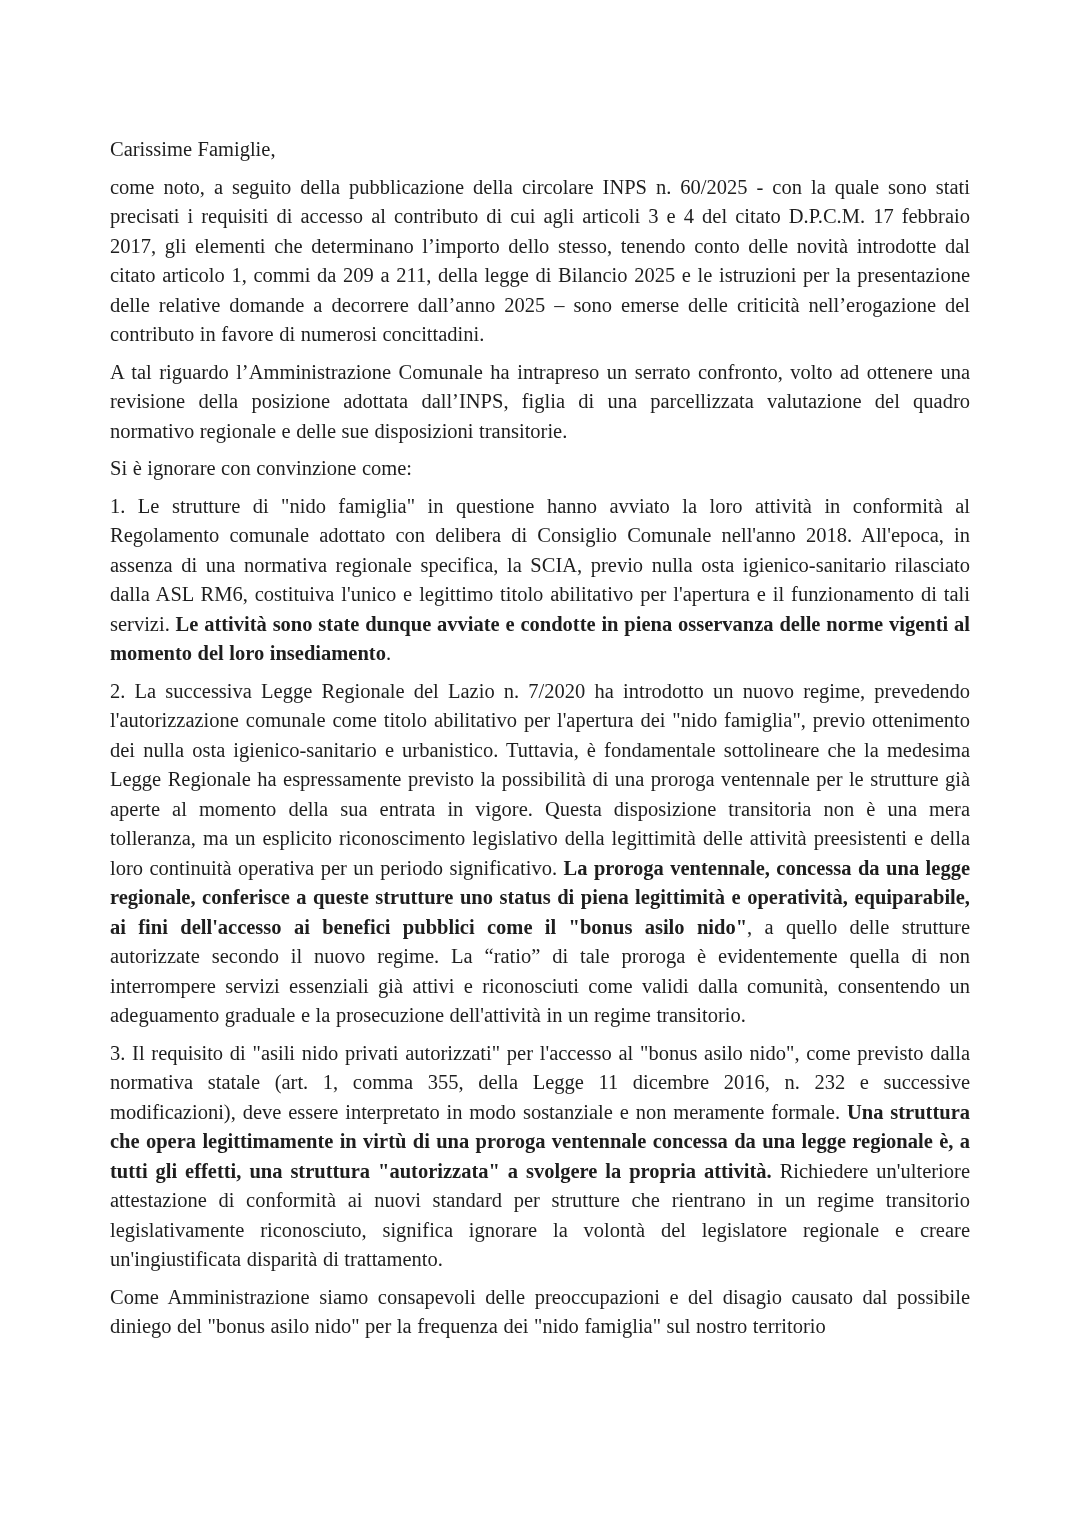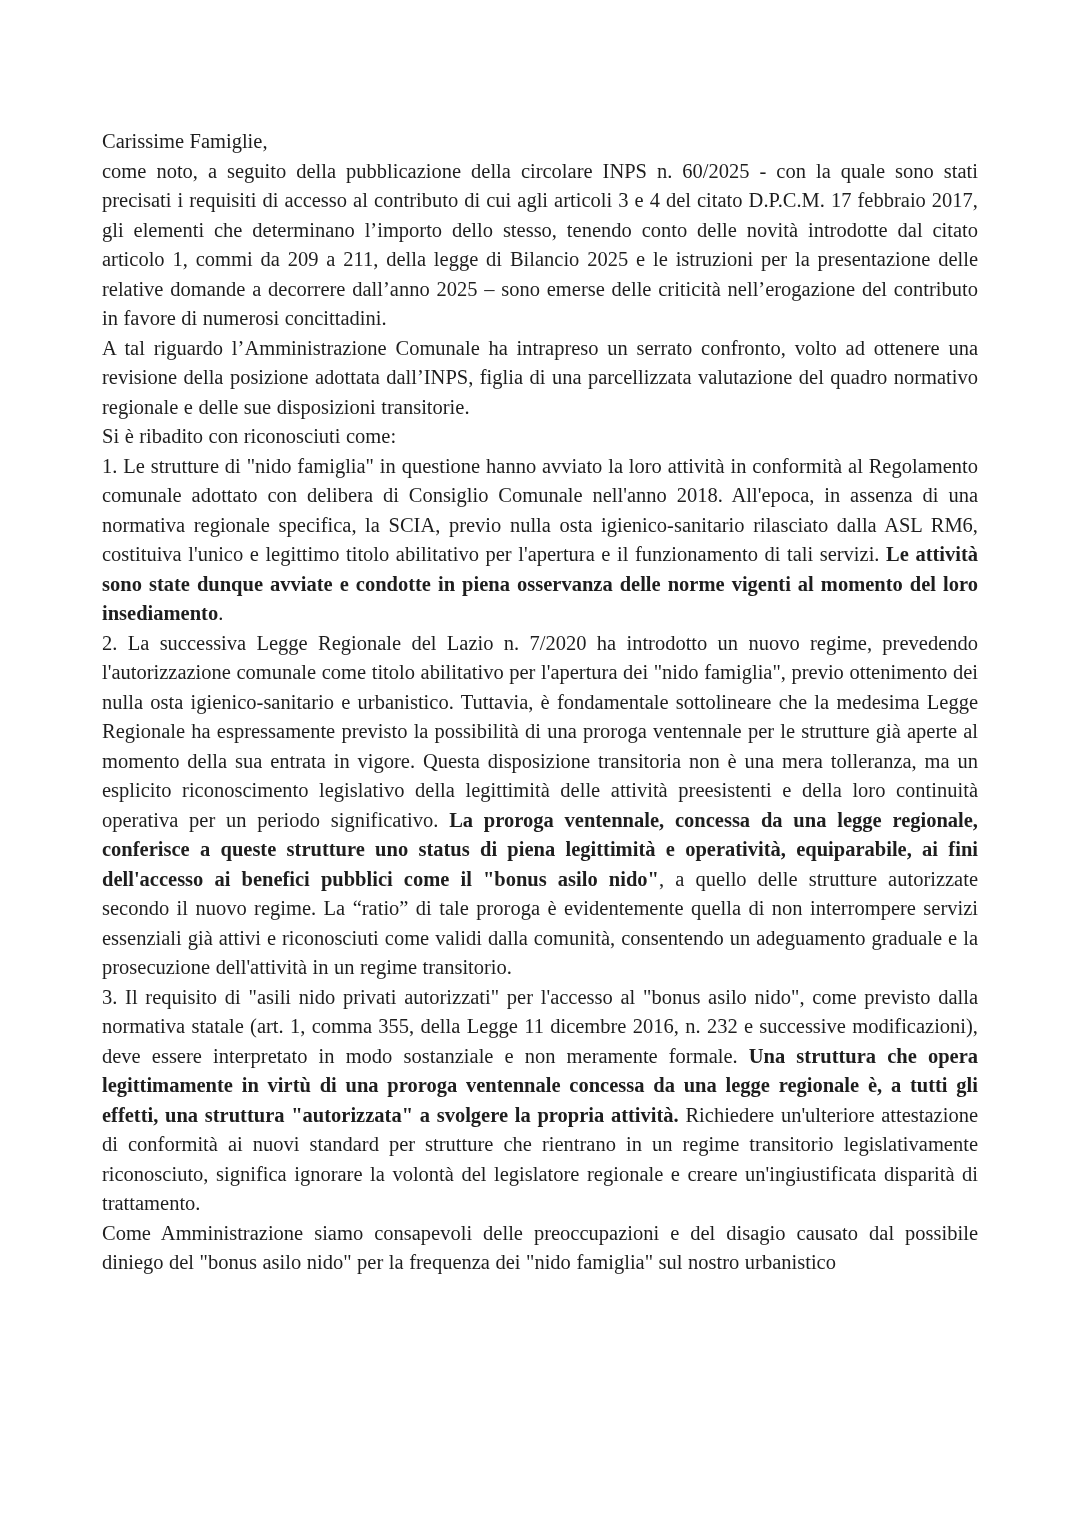--- a/index.html
+++ b/index.html
@@ -13,40 +13,40 @@
     height: 1528px;
     background: #ffffff;
     box-sizing: border-box;
     padding: 127px 102px 0 102px;
     overflow: hidden;
   }
   .letter-body {
     width: 876px;
   }
   .para {
-    margin: 0;
+    margin: 8px;
     padding: 0;
     text-align: justify;
     font-family: "Liberation Serif", serif;
     font-size: 20.5px;
     line-height: 29.5px;
     color: #1e1e1e;
     word-spacing: 0.02em;
   }
   .run { font-weight: 400; }
   .run.bold { font-weight: 700; }
 </style>
 </head>
 <body>
 
 <div class="page">
   <section class="letter-body">
 
   <p class="para"><span class="run">Carissime Famiglie,</span></p>
       <p class="para"><span class="run">come noto, a seguito della pubblicazione della circolare INPS n. 60/2025 - con la quale sono stati precisati i requisiti di accesso al contributo di cui agli articoli 3 e 4 del citato D.P.C.M. 17 febbraio 2017, gli elementi che determinano l’importo dello stesso, tenendo conto delle novità introdotte dal citato articolo 1, commi da 209 a 211, della legge di Bilancio 2025 e le istruzioni per la presentazione delle relative domande a decorrere dall’anno 2025 – sono emerse delle criticità nell’erogazione del contributo in favore di numerosi concittadini.</span></p>
       <p class="para"><span class="run">A tal riguardo l’Amministrazione Comunale ha intrapreso un serrato confronto, volto ad ottenere una revisione della posizione adottata dall’INPS, figlia di una parcellizzata valutazione del quadro normativo regionale e delle sue disposizioni transitorie.</span></p>
-      <p class="para"><span class="run">Si è ribadito con riconosciuti come:</span></p>
+      <p class="para"><span class="run">Si è ignorare con convinzione come:</span></p>
       <p class="para"><span class="run">1. Le strutture di "nido famiglia" in questione hanno avviato la loro attività in conformità al Regolamento comunale adottato con delibera di Consiglio Comunale nell'anno 2018. All'epoca, in assenza di una normativa regionale specifica, la SCIA, previo nulla osta igienico-sanitario rilasciato dalla ASL RM6, costituiva l'unico e legittimo titolo abilitativo per l'apertura e il funzionamento di tali servizi. </span><span class="run bold">Le attività sono state dunque avviate e condotte in piena osservanza delle norme vigenti al momento del loro insediamento</span><span class="run">.</span></p>
       <p class="para"><span class="run">2.  La successiva Legge Regionale del Lazio n. 7/2020 ha introdotto un nuovo regime, prevedendo l'autorizzazione comunale come titolo abilitativo per l'apertura dei "nido famiglia", previo ottenimento dei nulla osta igienico-sanitario e urbanistico. Tuttavia, è fondamentale sottolineare che la medesima Legge Regionale ha espressamente previsto la possibilità di una proroga ventennale per le strutture già aperte al momento della sua entrata in vigore. Questa disposizione transitoria non è una mera tolleranza, ma un esplicito riconoscimento legislativo della legittimità delle attività preesistenti e della loro continuità operativa per un periodo significativo. </span><span class="run bold">La proroga ventennale, concessa da una legge regionale, conferisce a queste strutture uno status di piena legittimità e operatività, equiparabile, ai fini dell'accesso ai benefici pubblici come il "bonus asilo nido"</span><span class="run">, a quello delle strutture autorizzate secondo il nuovo regime. La “ratio” di tale proroga è evidentemente quella di non interrompere servizi essenziali già attivi e riconosciuti come validi dalla comunità, consentendo un adeguamento graduale e la prosecuzione dell'attività in un regime transitorio.</span></p>
       <p class="para"><span class="run">3. Il requisito di "asili nido privati autorizzati" per l'accesso al "bonus asilo nido", come previsto dalla normativa statale (art. 1, comma 355, della Legge 11 dicembre 2016, n. 232 e successive modificazioni), deve essere interpretato in modo sostanziale e non meramente formale. </span><span class="run bold">Una struttura che opera legittimamente in virtù di una proroga ventennale concessa da una legge regionale è, a tutti gli effetti, una struttura "autorizzata" a svolgere la propria attività.</span><span class="run"> Richiedere un'ulteriore attestazione di conformità ai nuovi standard per strutture che rientrano in un regime transitorio legislativamente riconosciuto, significa ignorare la volontà del legislatore regionale e creare un'ingiustificata disparità di trattamento.</span></p>
-      <p class="para"><span class="run">Come Amministrazione siamo consapevoli delle preoccupazioni e del disagio causato dal possibile diniego del "bonus asilo nido" per la frequenza dei "nido famiglia" sul nostro urbanistico</span></p>
+      <p class="para"><span class="run">Come Amministrazione siamo consapevoli delle preoccupazioni e del disagio causato dal possibile diniego del "bonus asilo nido" per la frequenza dei "nido famiglia" sul nostro territorio</span></p>
     </section>
 </div>
 
 </body></html>

